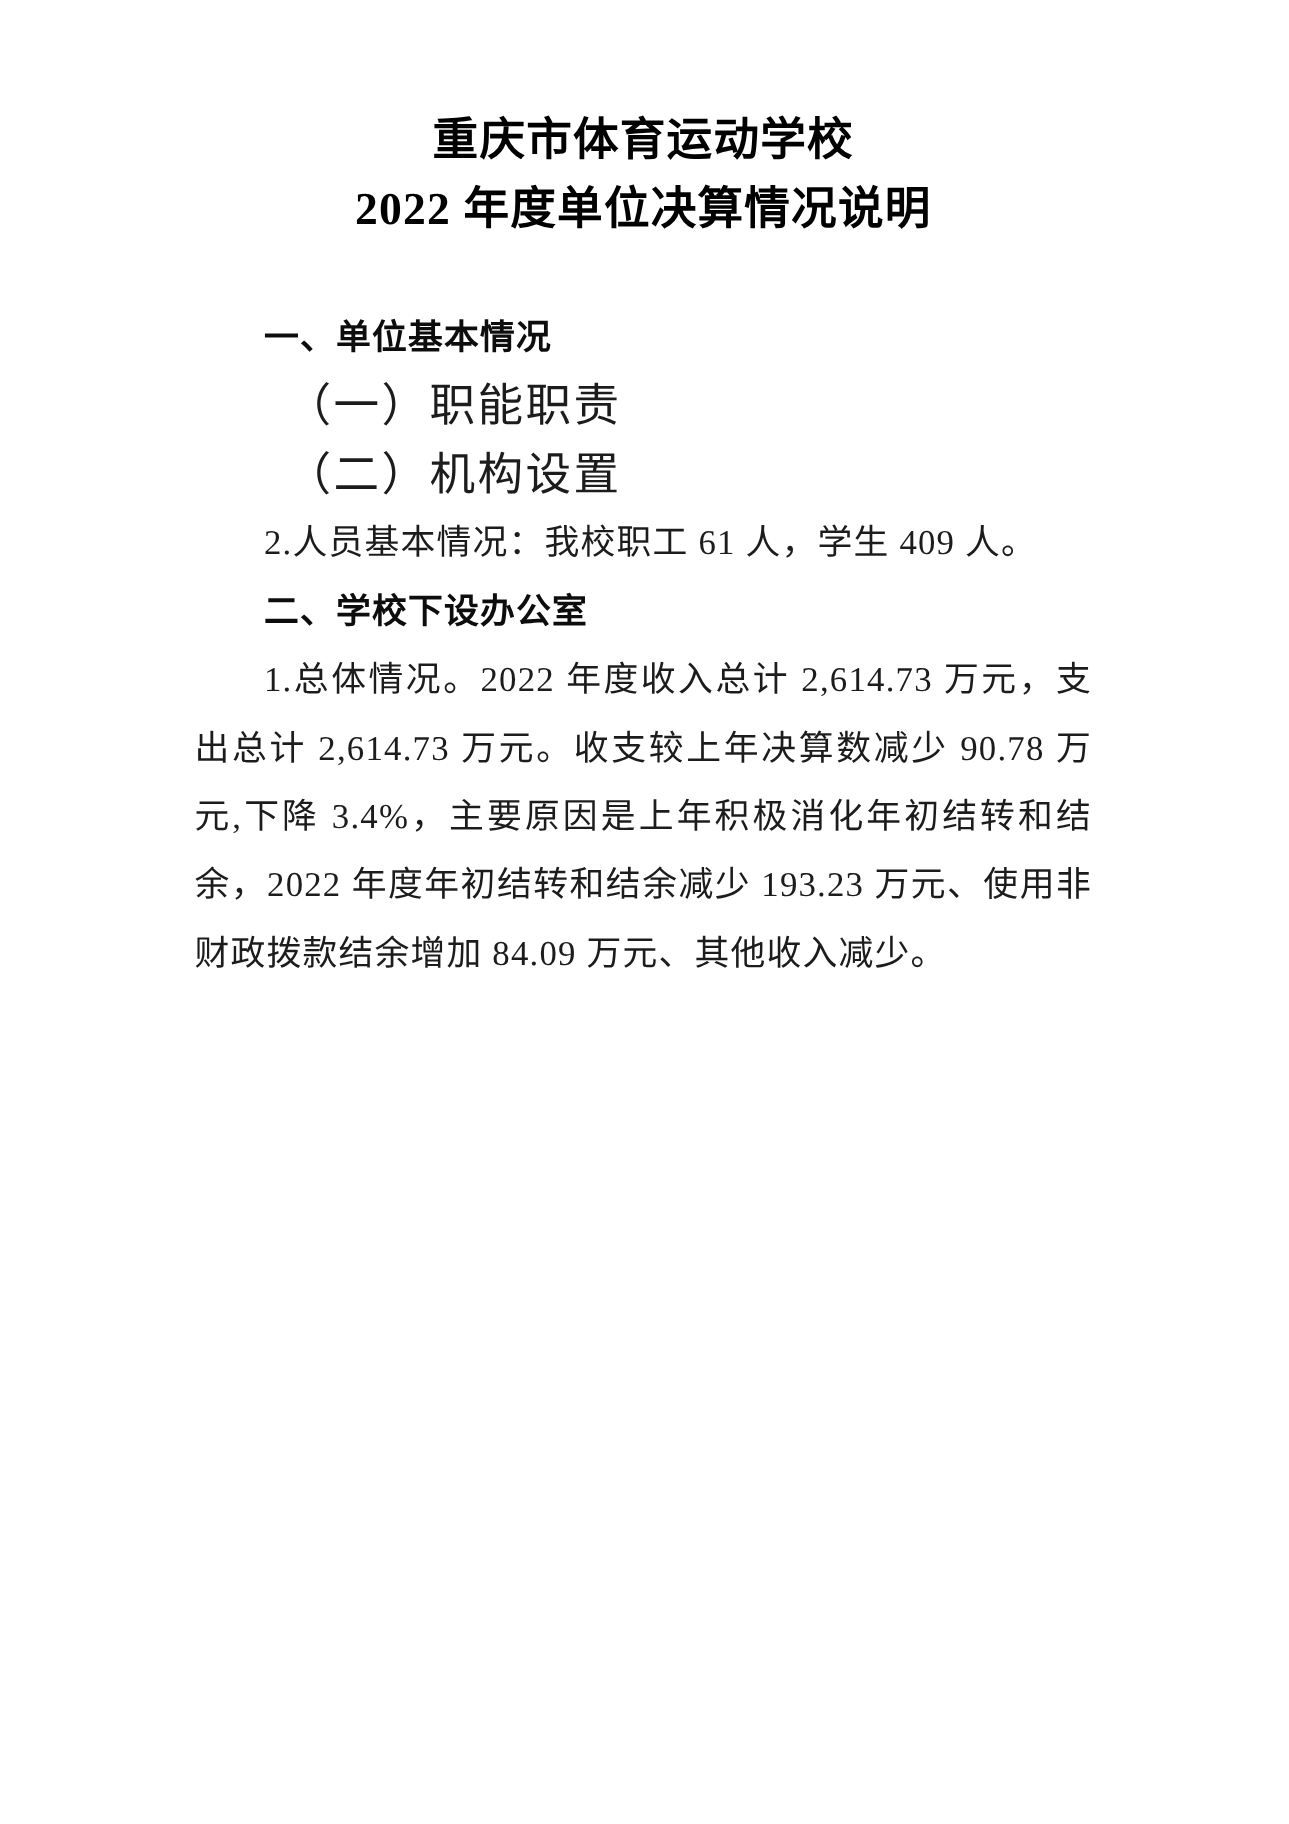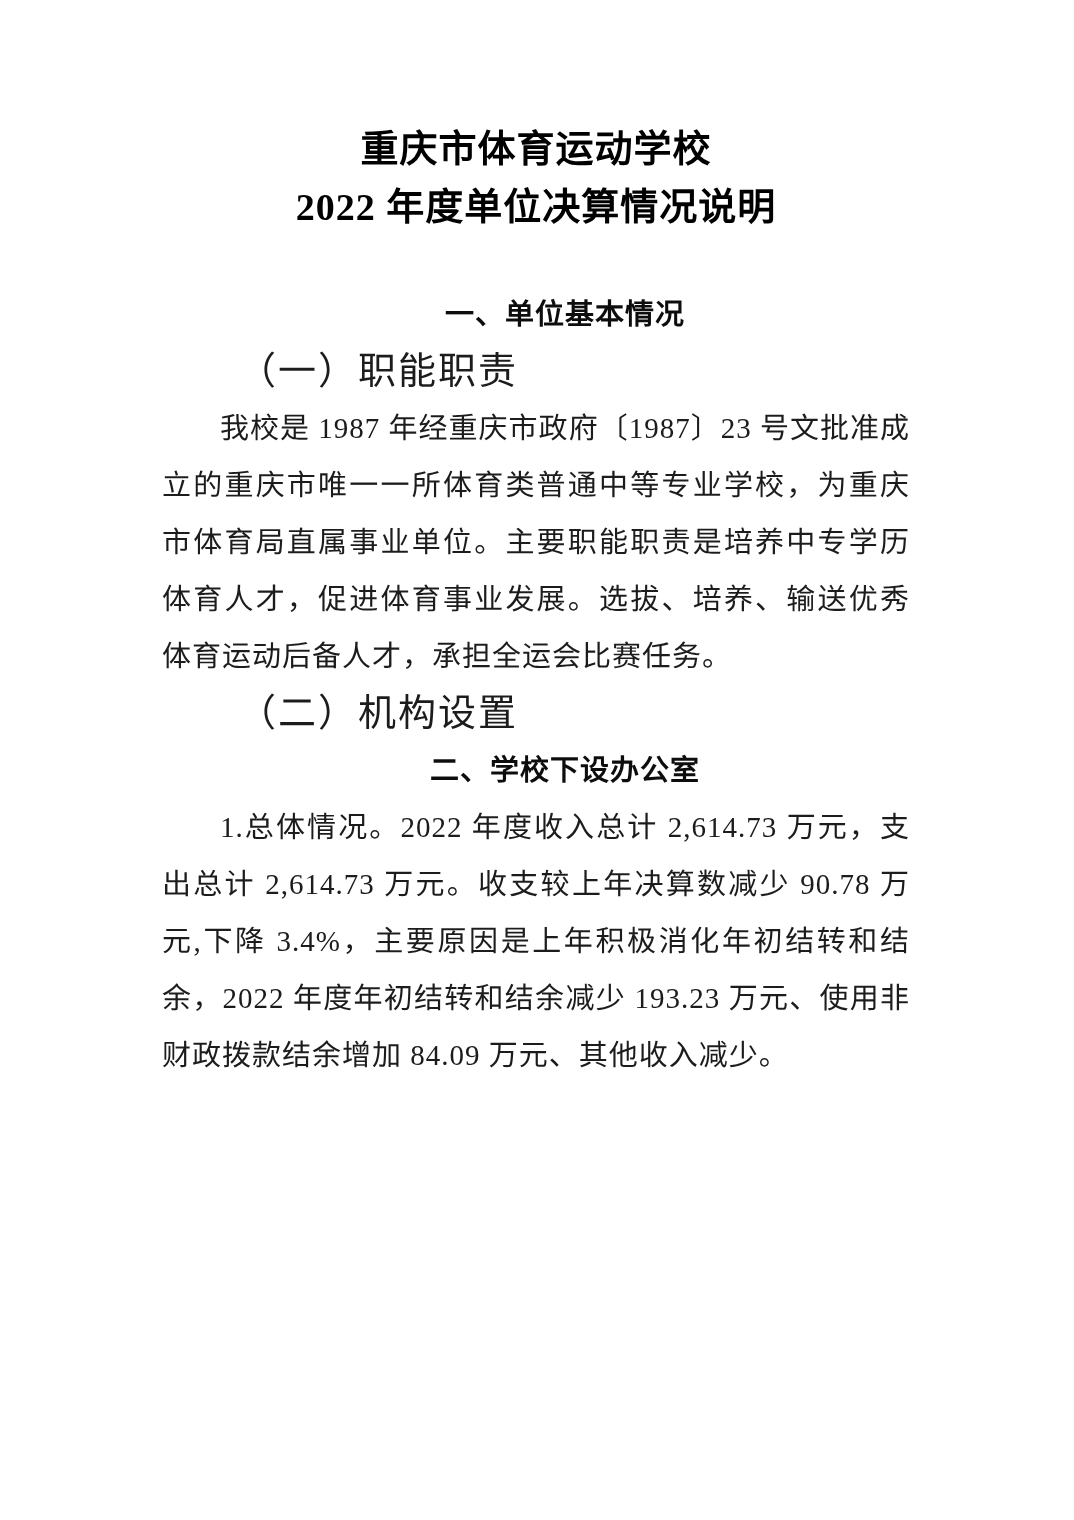--- a/index.html
+++ b/index.html
@@ -8,21 +8,21 @@
     padding: 0;
     background: #ffffff;
   }
   .page {
     position: relative;
     width: 1074px;
     height: 1096px;
     margin: 0 auto;
     background: #ffffff;
     box-sizing: border-box;
-    padding: 120px 164px 0 162px;
+    padding: 88px 164px 0 162px;
     overflow: hidden;
     color: #000000;
   }
   .doc-title {
     margin: 0;
     text-align: center;
     font-family: "Liberation Serif", "DejaVu Serif", serif;
     font-weight: bold;
     font-size: 38px;
     line-height: 58px;
@@ -35,21 +35,20 @@
   }
   .heading-bold {
     margin: 0;
     font-family: "Liberation Sans", "DejaVu Sans", sans-serif;
     font-weight: bold;
     font-size: 29px;
     line-height: 57px;
     text-indent: 2em;
     color: #0d0d0d;
     letter-spacing: 1px;
-    text-align: center;
   }
   .heading-bold.first-heading {
     margin-top: 50px;
   }
   .heading-kai {
     margin: 0;
     font-family: "Liberation Serif", "DejaVu Serif", serif;
     font-weight: normal;
     font-size: 38px;
     line-height: 57px;
@@ -77,25 +76,25 @@
 
   <h1 class="doc-title">
     <span class="title-line">重庆市体育运动学校</span>
     <span class="title-line">2022 年度单位决算情况说明</span>
   </h1>
 
   <h2 class="heading-bold first-heading">一、单位基本情况</h2>
 
   <h3 class="heading-kai">（一）职能职责</h3>
 
-  <p class="paragraph">我校是 1987 年经重庆市政府〔1987〕23 号文批准成立的重庆市唯一一所体育类普通中等专业学校，为重庆市体育局直属事业单位。主要职能职责是培养中专学历体育人才，促进体育事业发展。选拔、培养、输送优秀体育运动后备人才，承担全运会比赛任务。</p>
 
   <h3 class="heading-kai">（二）机构设置</h3>
 
 
+  <p class="paragraph">2.人员基本情况：我校职工 61 人，学生 409 人。</p>
 
   <h2 class="heading-bold">二、学校下设办公室</h2>
 
 
   <p class="paragraph">1.总体情况。2022 年度收入总计 2,614.73 万元，支出总计 2,614.73 万元。收支较上年决算数减少 90.78 万元,下降 3.4%，主要原因是上年积极消化年初结转和结余，2022 年度年初结转和结余减少 193.23 万元、使用非财政拨款结余增加 84.09 万元、其他收入减少。</p>
 
 
 </div>
 
 </body></html>

